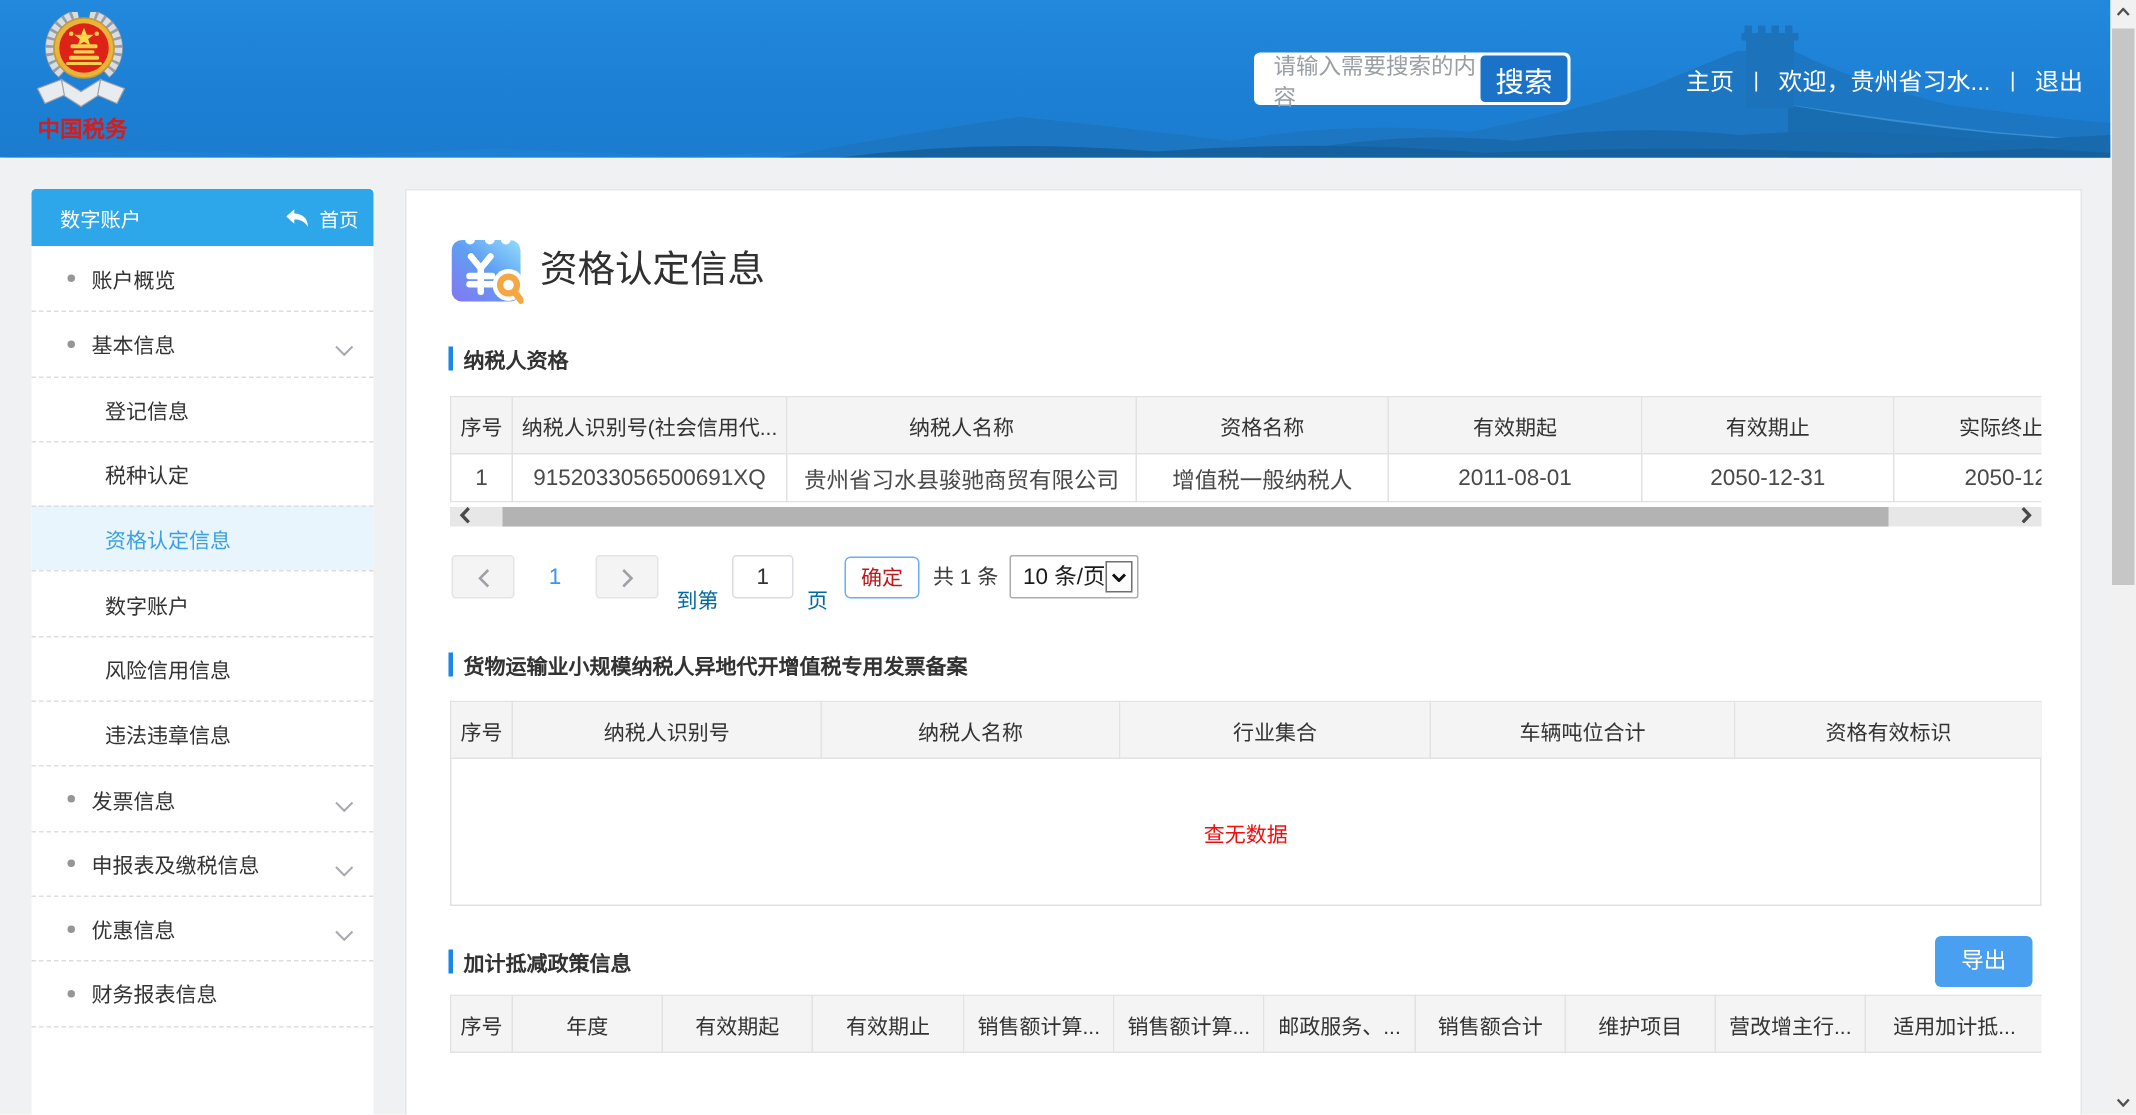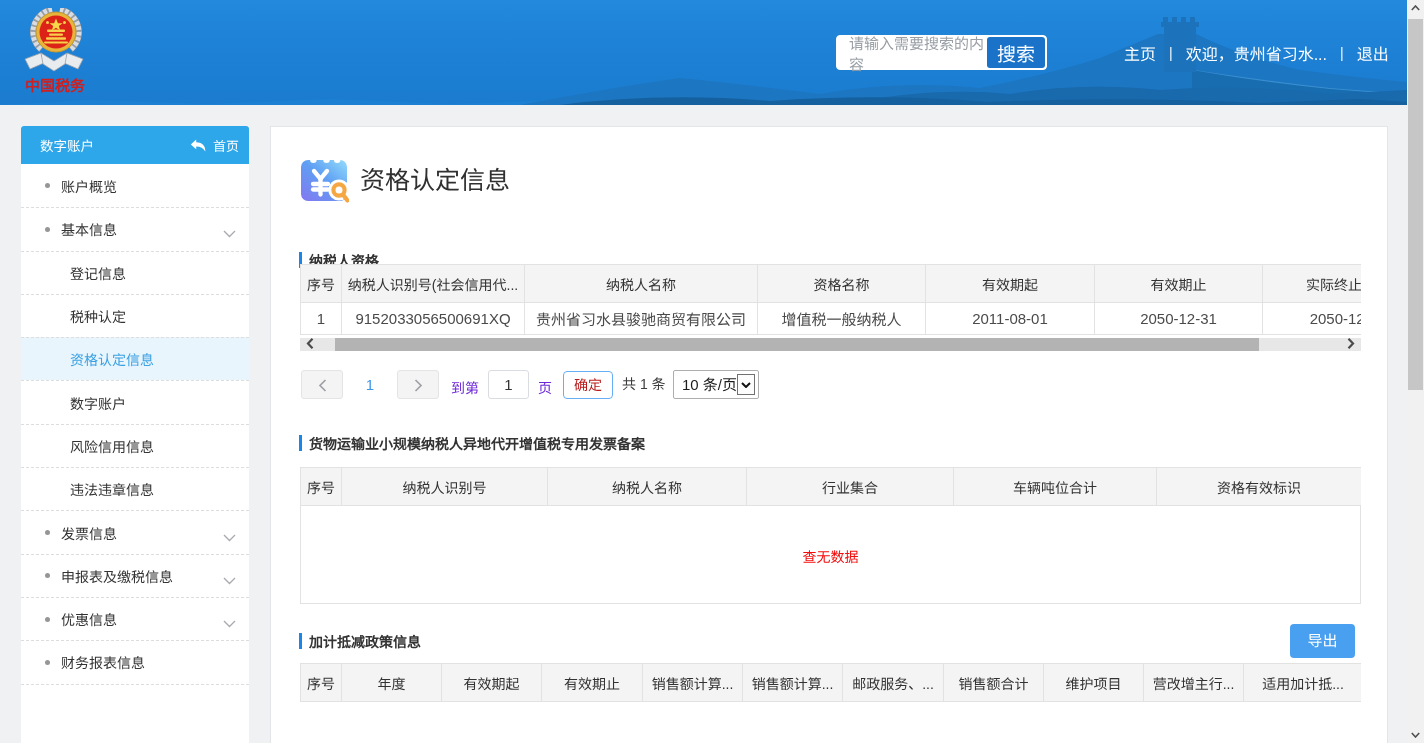--- a/index.html
+++ b/index.html
@@ -42,21 +42,21 @@
 td{height:32px;font-size:15px;color:#4a4a4a;}
 .twrap{position:absolute;overflow:hidden;}
 
 .hscroll{position:absolute;left:29px;top:211px;width:1061px;height:13px;background:#e7e7e7;}
 .hscroll .thumb{position:absolute;left:35px;top:0;width:924px;height:13px;background:#b3b3b3;}
 .hscroll .ar{position:absolute;top:-1px;width:16px;height:13px;color:#4d4d4d;font-size:13px;font-weight:bold;line-height:13px;text-align:center;}
 
 .pgn{position:absolute;left:29px;top:243px;height:30px;width:1000px;font-size:14px;}
 .pgn .pbtn{position:absolute;top:0;width:42px;height:29px;background:#f4f4f5;border:1px solid #e4e4e6;border-radius:3px;color:#9c9ea3;text-align:center;line-height:27px;font-size:14px;}
 .pgn .cur{position:absolute;left:60px;top:0;width:20px;text-align:center;line-height:29px;color:#3f97e8;font-size:15px;}
-.pgn .lbl{position:absolute;top:4px;line-height:29px;color:#6d28d9;}
+.pgn .lbl{position:absolute;top:16px;line-height:29px;color:#0369a1;}
 .pgn input{position:absolute;left:188px;top:0;width:41px;height:29px;border:1px solid #d9dce0;border-radius:3px;text-align:center;font-size:15px;color:#333;font-family:inherit;}
 .pgn .ok{position:absolute;left:263px;top:1px;width:50px;height:28px;border:1px solid #66aef5;border-radius:4px;color:#b91c1c;text-align:center;line-height:26px;}
 .pgn .total{position:absolute;left:322px;top:0;line-height:29px;color:#3c3c3c;}
 .pgn .sel{position:absolute;left:373px;top:0;width:86px;height:29px;border:1px solid #adadad;background:#fff;border-radius:2px;line-height:27px;padding-left:8px;color:#1c1c1c;font-size:15px;}
 .pgn .sel .db{position:absolute;right:3px;top:3px;bottom:3px;width:18px;border:1px solid #707070;background:#fcfcfc;display:flex;align-items:center;justify-content:center;}
 .empty-body{position:absolute;left:29px;border:1px solid #e2e2e2;border-top:none;background:#fff;text-align:center;}
 .empty-body span{color:#f30c0c;font-size:14px;}
 .export{position:absolute;left:1019px;top:497px;width:65px;height:34px;background:#4aa0f0;border-radius:4px;color:#fff;font-size:15px;text-align:center;line-height:34px;}
 
 .vscroll{position:absolute;left:1407px;top:0;width:17px;height:743px;background:#f1f1f1;}
@@ -212,21 +212,21 @@
         <path d="M12,26 L27,26"></path>
         <path d="M12,31.5 L27,31.5"></path>
       </g>
       <circle cx="38" cy="32" r="10.6" fill="#fff"></circle>
       <circle cx="38" cy="32" r="5.6" fill="#fff" stroke="#f5a743" stroke-width="4.2"></circle>
       <line x1="42.7" y1="37.5" x2="46.3" y2="42.3" stroke="#f5a743" stroke-width="4.4" stroke-linecap="round"></line>
     </svg>
   </div>
   <div class="pgtitle">资格认定信息</div>
 
-  <div class="sec" style="top:121px;">纳税人资格</div>
+  <div class="sec" style="top:100px;">纳税人资格</div>
   <div class="twrap" style="left:29px;top:137px;width:1061px;">
     <table style="width:1133px;">
       <colgroup>
           <col style="width:41px">
           <col style="width:183px">
           <col style="width:233px">
           <col style="width:168px">
           <col style="width:169px">
           <col style="width:168px">
           <col style="width:171px">

